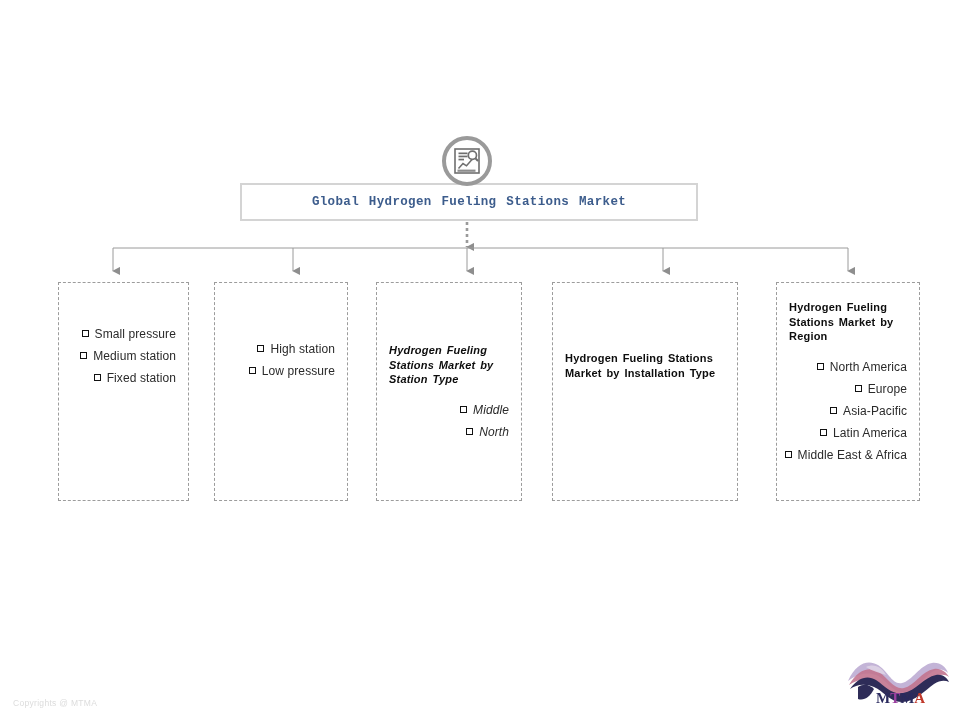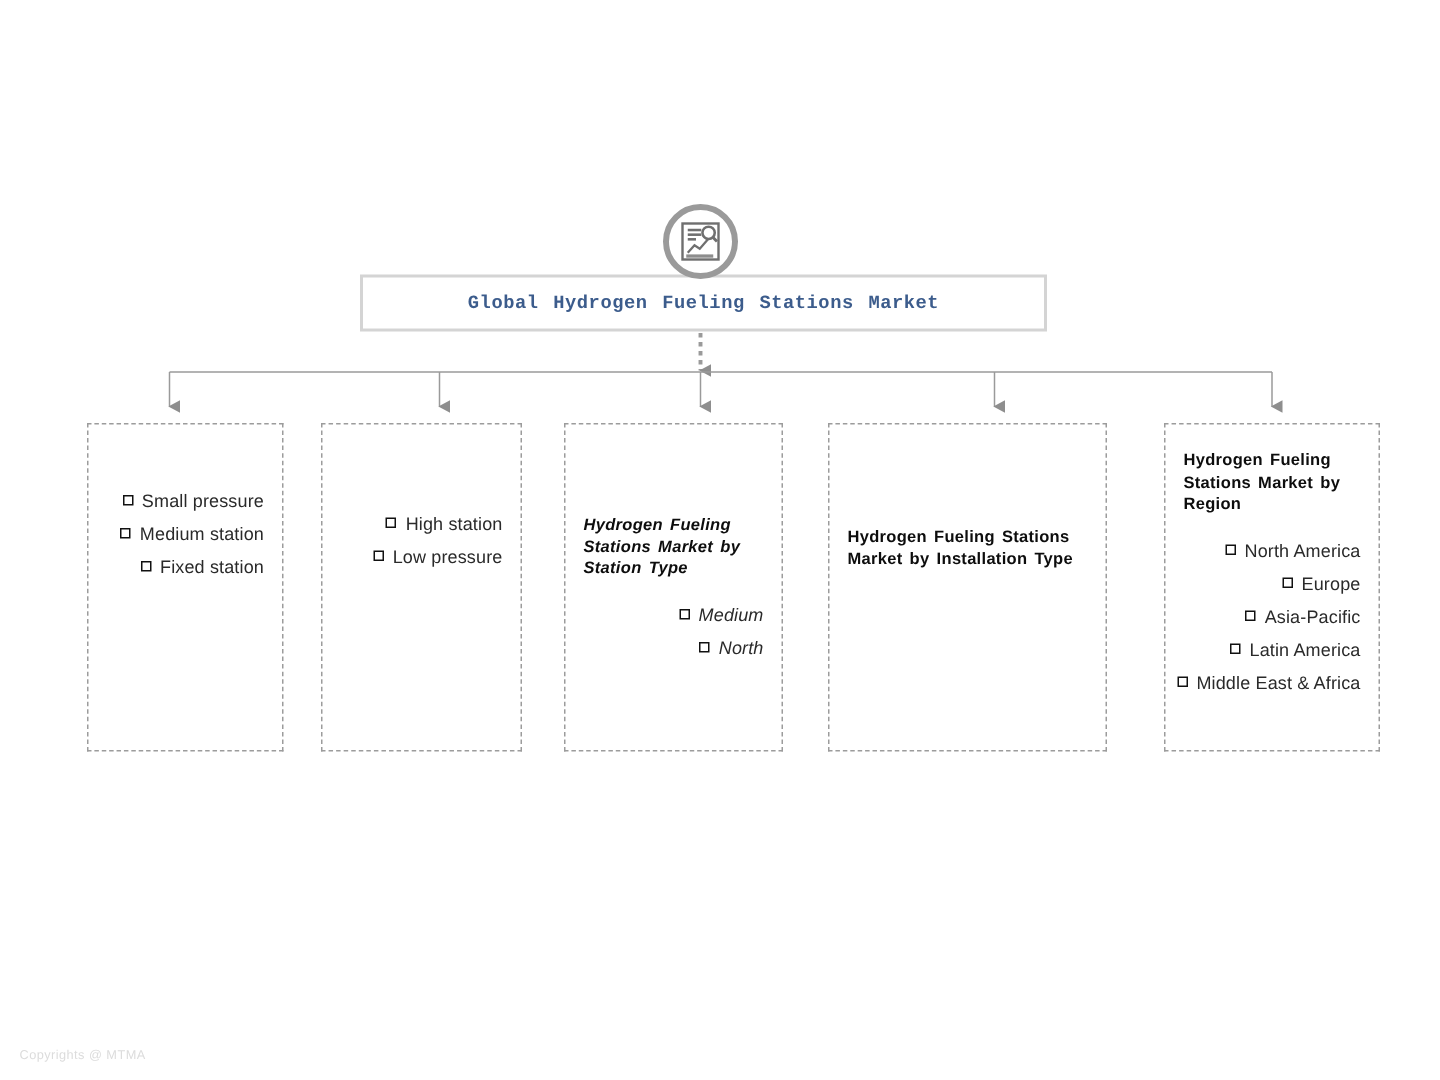--- a/index.html
+++ b/index.html
@@ -215,21 +215,21 @@
       </ul>
     </div>
   </div>
 
   <div class="cat-box" style="left:376px; top:282px; width:146px; height:219px;font-style:italic;">
     <div class="cat-inner" style="top:60px;">
       <div class="cat-heading">Hydrogen  Fueling Stations  Market by Station  Type</div>
       <ul class="cat-list">
         <li>
             <span class="chk"></span>
-            <span>Medium</span>
+            <span>Middle</span>
           </li>
         <li>
             <span class="chk"></span>
             <span>North</span>
           </li>
       </ul>
     </div>
   </div>
 
   <div class="cat-box" style="left:552px; top:282px; width:186px; height:219px;">
@@ -261,14 +261,29 @@
         <li>
             <span class="chk"></span>
             <span>Middle East &amp; Africa</span>
           </li>
       </ul>
     </div>
   </div>
 
   <div id="copyright">Copyrights  @ MTMA</div>
 
+  <div id="logo">
+    <svg width="104" height="52" viewBox="0 0 104 52" xmlns="http://www.w3.org/2000/svg">
+      <path d="M2,26 C10,8 22,4 32,10 C42,16 46,30 56,28 C66,26 74,10 86,8 C94,7 100,12 102,18
+               C98,14 92,13 86,17 C76,24 70,36 58,37 C46,38 40,24 30,20 C20,16 10,20 2,26 Z" fill="#b9a7d0" opacity="0.85"></path>
+      <path d="M3,30 C12,14 24,11 33,17 C43,24 48,35 58,33 C68,31 76,16 88,14 C95,13 100,17 103,22
+               C99,19 93,19 87,23 C77,30 70,41 58,42 C45,43 39,30 29,26 C19,22 10,25 3,30 Z" fill="#c2748f" opacity="0.9"></path>
+      <path d="M4,34 C12,22 22,20 30,25 C40,32 46,40 57,38 C70,36 78,22 90,20 C97,19 101,23 103,27
+               C99,25 94,25 88,29 C78,36 70,46 57,47 C44,48 38,36 28,32 C18,28 10,30 4,34 Z" fill="#2e2c58"></path>
+      <path d="M12,32 C18,28 24,30 28,34 C24,42 18,46 12,44 Z" fill="#2e2c58"></path>
+      <path d="M20,12 C28,8 36,12 40,20 C34,18 26,16 20,12 Z" fill="#ded3e6" opacity="0.9"></path>
+      <text x="30" y="48" font-family="'Liberation Serif', serif" font-size="15" font-weight="bold">
+        <tspan fill="#2a2a5e">M</tspan><tspan fill="#9b3fa0">T</tspan><tspan fill="#2a2a5e">M</tspan><tspan fill="#c0392b">A</tspan>
+      </text>
+    </svg>
+  </div>
 
 </div>
 
 </body></html>

